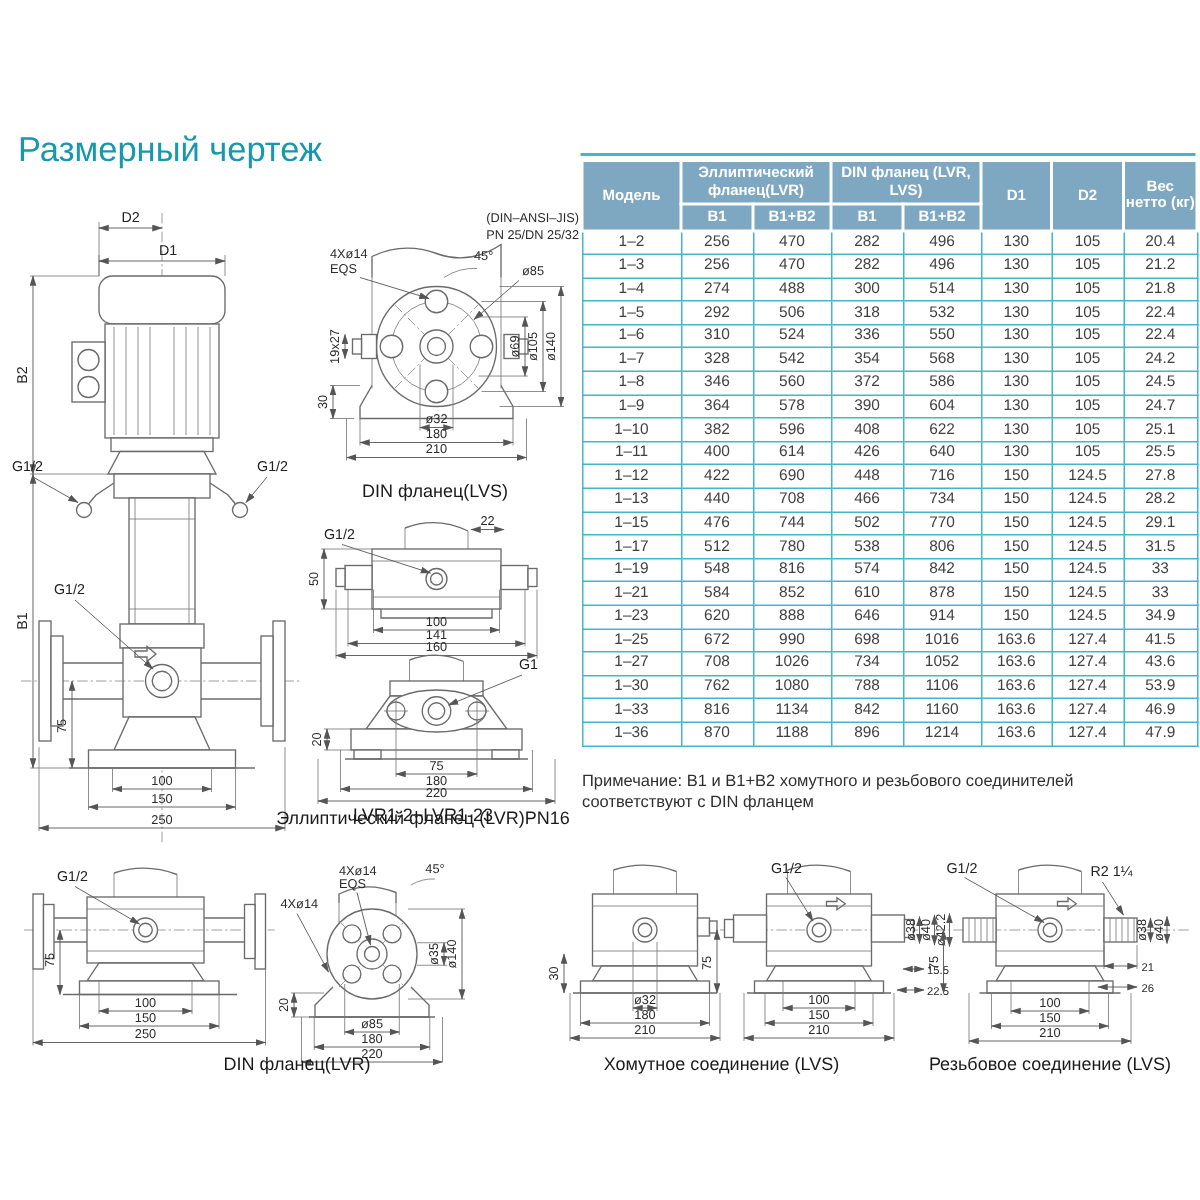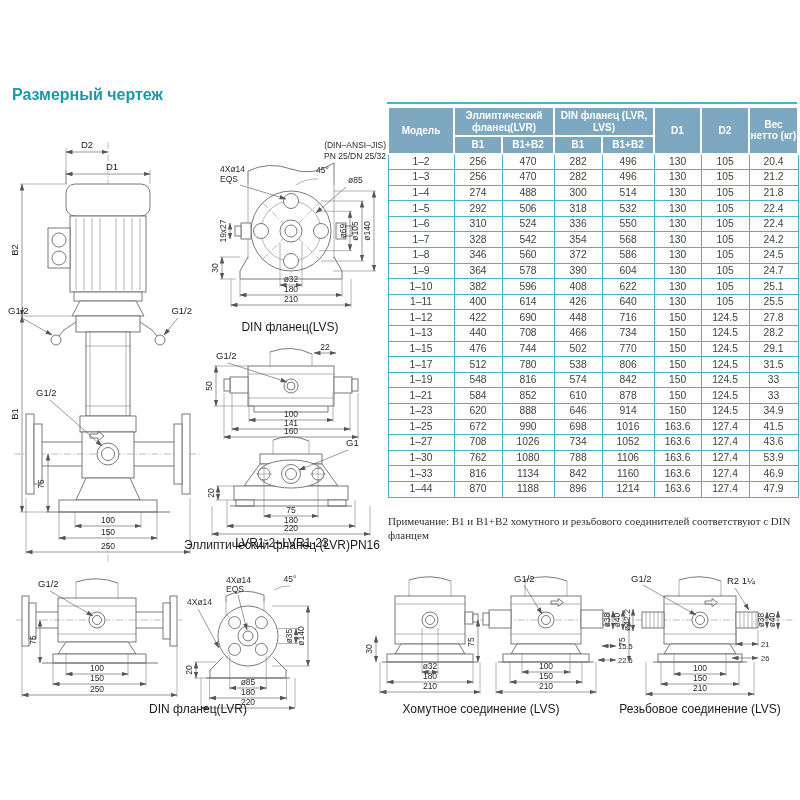--- a/index.html
+++ b/index.html
@@ -1,34 +1,34 @@
 <!DOCTYPE html>
 <html><head>
 <meta charset="utf-8">
 <style>
   html,body{margin:0;padding:0;background:#fff;}
   body{width:800px;height:800px;position:relative;font-family:"Liberation Sans",sans-serif;overflow:hidden;}
-  .title{position:absolute;left:12px;top:86px;font-size:16px;font-weight:bold;color:#1899ab;}
+  .title{position:absolute;left:12px;top:86px;font-size:23px;font-weight:normal;color:#1899ab;}
   .dwg{position:absolute;}
   svg{overflow:visible;display:block;}
   .ol{fill:none;stroke:#6b6b6b;stroke-width:0.9;}
   .olf{fill:#fff;stroke:#6b6b6b;stroke-width:0.9;}
   .thin{fill:none;stroke:#777;stroke-width:0.55;}
   .dim{fill:none;stroke:#555;stroke-width:0.6;}
   .cl{fill:none;stroke:#8a8a8a;stroke-width:0.55;stroke-dasharray:7 2 1.5 2;}
   .lbl{font-family:"Liberation Sans",sans-serif;font-size:8.5px;fill:#2b2b2b;}
   .lbl2{font-family:"Liberation Sans",sans-serif;font-size:9.5px;fill:#222;}
   .lbl3{font-family:"Liberation Sans",sans-serif;font-size:7.5px;fill:#2b2b2b;}
   .cap{position:absolute;text-align:center;color:#1b1b1b;font-size:12px;}
   .cap-sm{font-size:12px;}
   .tablewrap{position:absolute;left:387px;top:102px;width:410px;border-top:2px solid #43b7c6;padding-top:2px;}
   table.dtable{border-collapse:collapse;width:100%;table-layout:fixed;}
   table.dtable th{background:#7ea8c2;color:#fff;border:2px solid #fff;font-size:10px;line-height:11.5px;padding:2px 0;font-weight:bold;text-align:center;}
   table.dtable td{border:1px solid #43b7c6;font-size:10.3px;color:#414141;text-align:center;padding:1.3px 0;line-height:12px;background:#fff;}
-  .note{position:absolute;left:388px;top:514px;width:404px;font-size:11px;line-height:14px;color:#2f2f2f;font-family:Liberation Serif, serif;}
+  .note{position:absolute;left:388px;top:514px;width:404px;font-size:11px;line-height:14px;color:#2f2f2f;}
 </style>
 </head>
 <body>
 
 <svg width="0" height="0" style="position:absolute">
   <defs>
     <marker id="ah" markerWidth="7" markerHeight="6" refX="6.5" refY="2.25" orient="auto-start-reverse" markerUnits="userSpaceOnUse">
       <path d="M0,0 L7,2.25 L0,4.5 Z" fill="#555"></path>
     </marker>
   </defs>
@@ -462,21 +462,21 @@
           <td>1–33</td>
           <td>816</td>
           <td>1134</td>
           <td>842</td>
           <td>1160</td>
           <td>163.6</td>
           <td>127.4</td>
           <td>46.9</td>
         </tr>
         <tr>
-          <td>1–44</td>
+          <td>1–36</td>
           <td>870</td>
           <td>1188</td>
           <td>896</td>
           <td>1214</td>
           <td>163.6</td>
           <td>127.4</td>
           <td>47.9</td>
         </tr>
       </tbody>
   </table>

